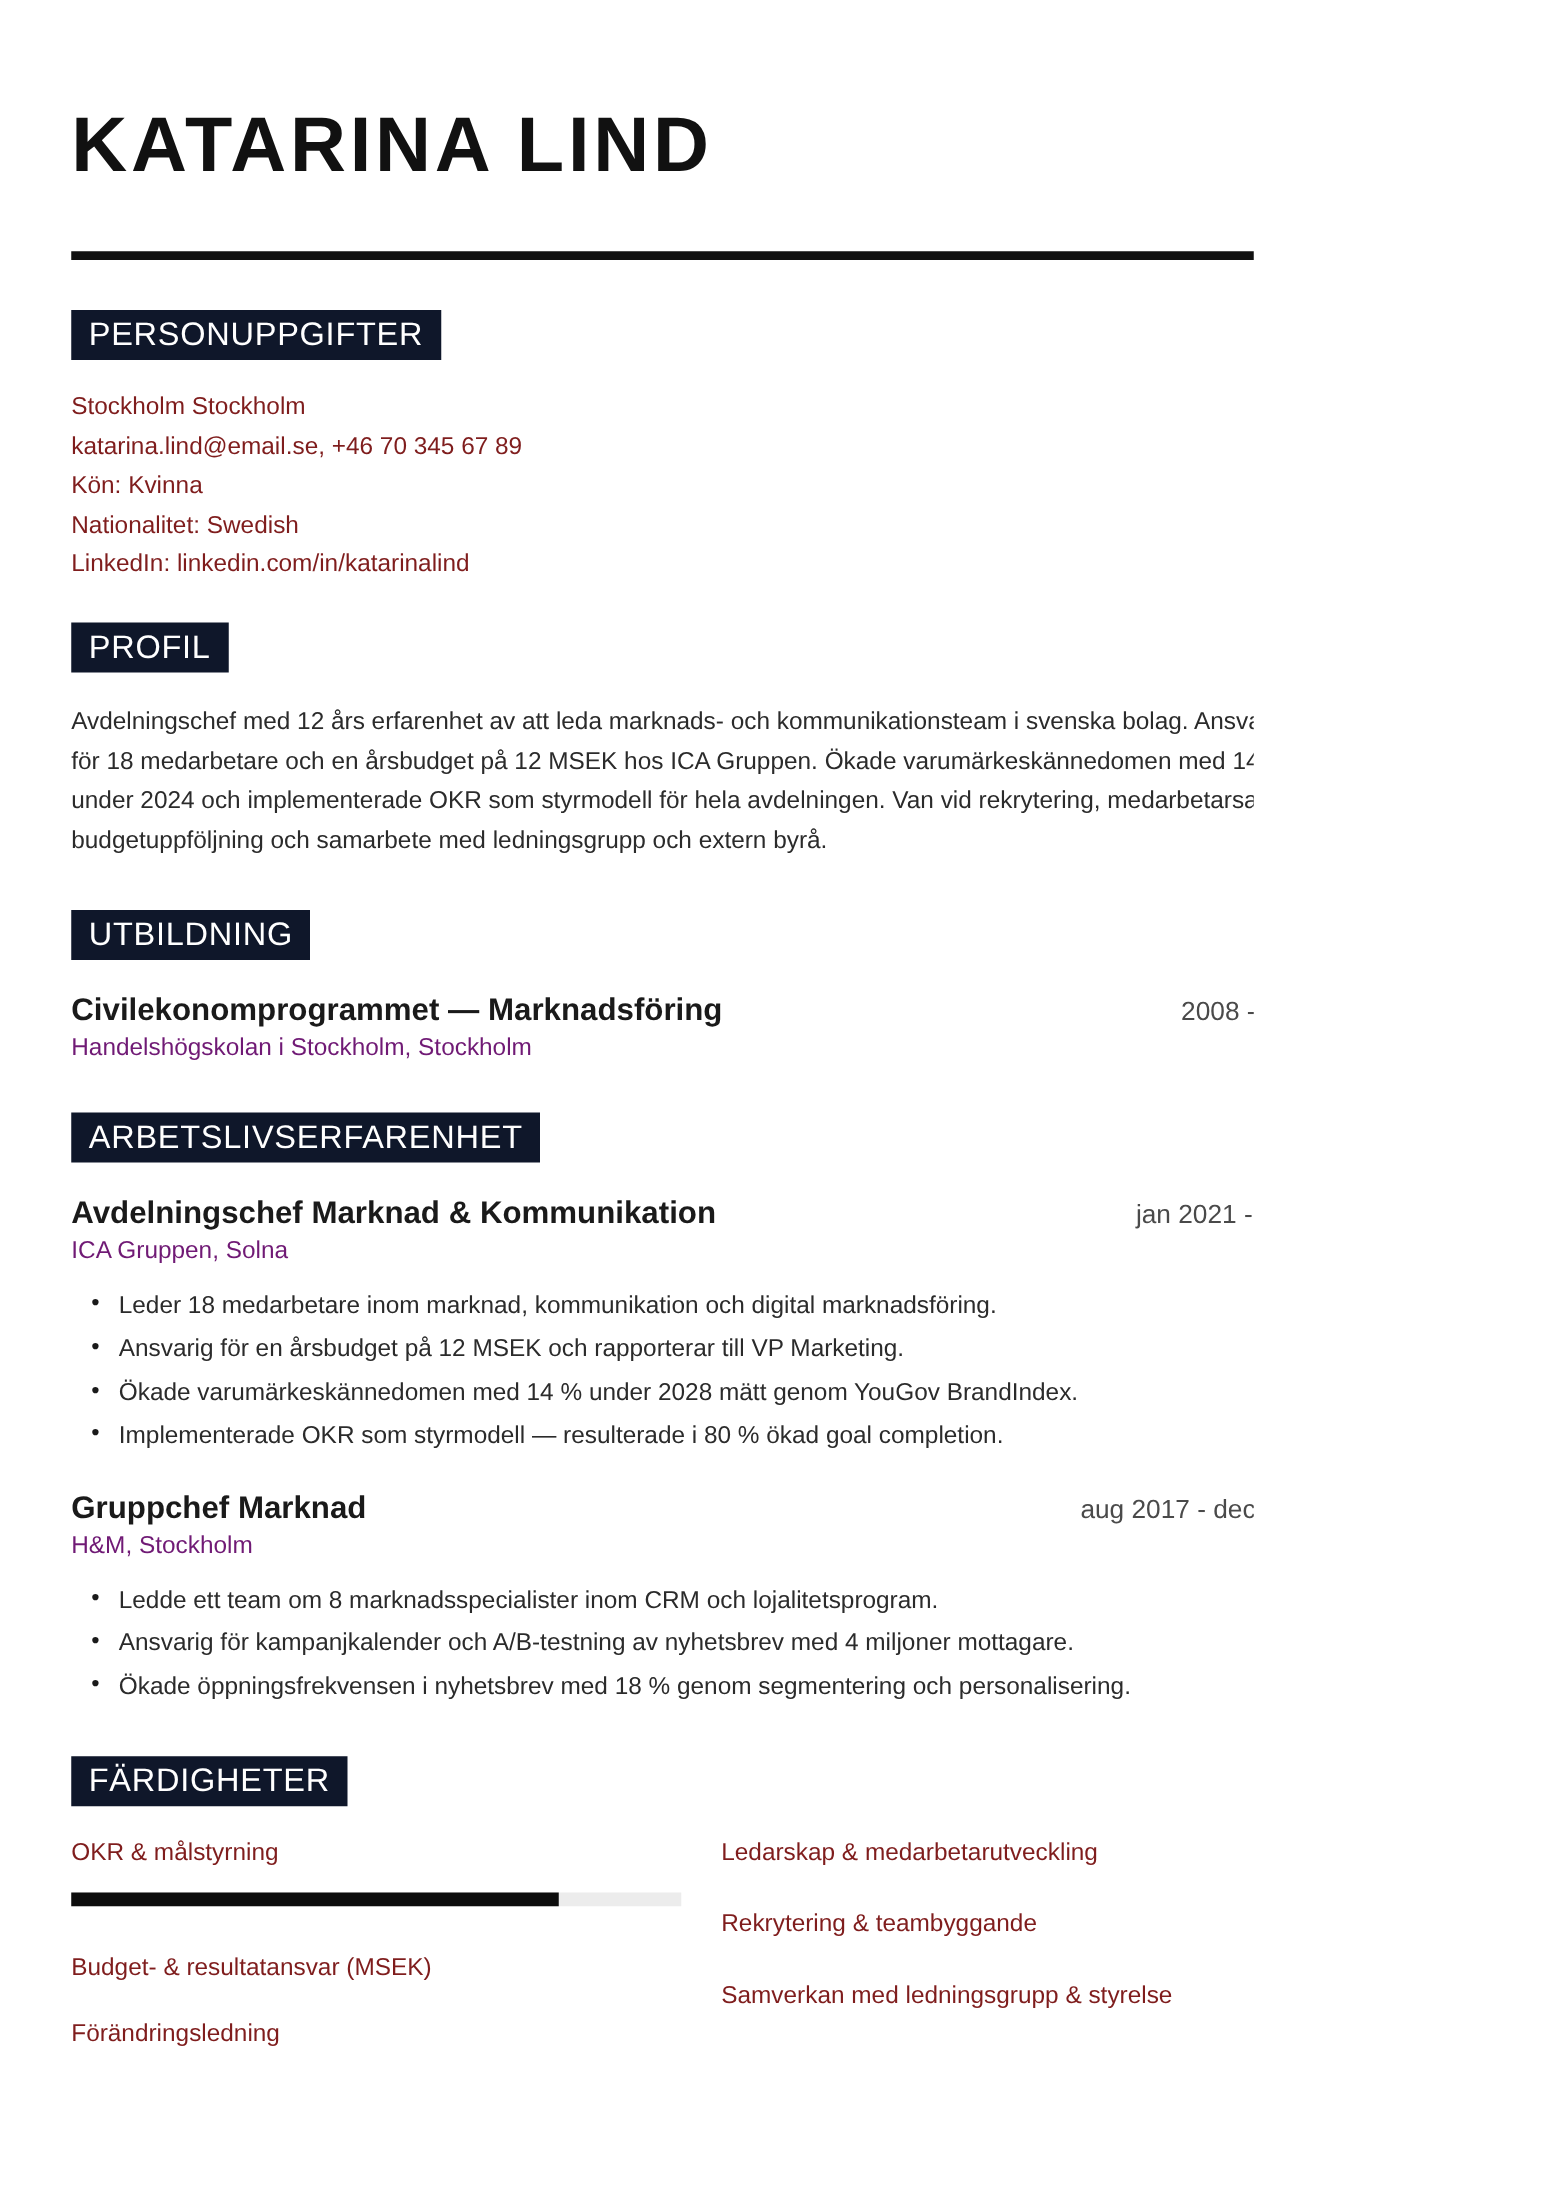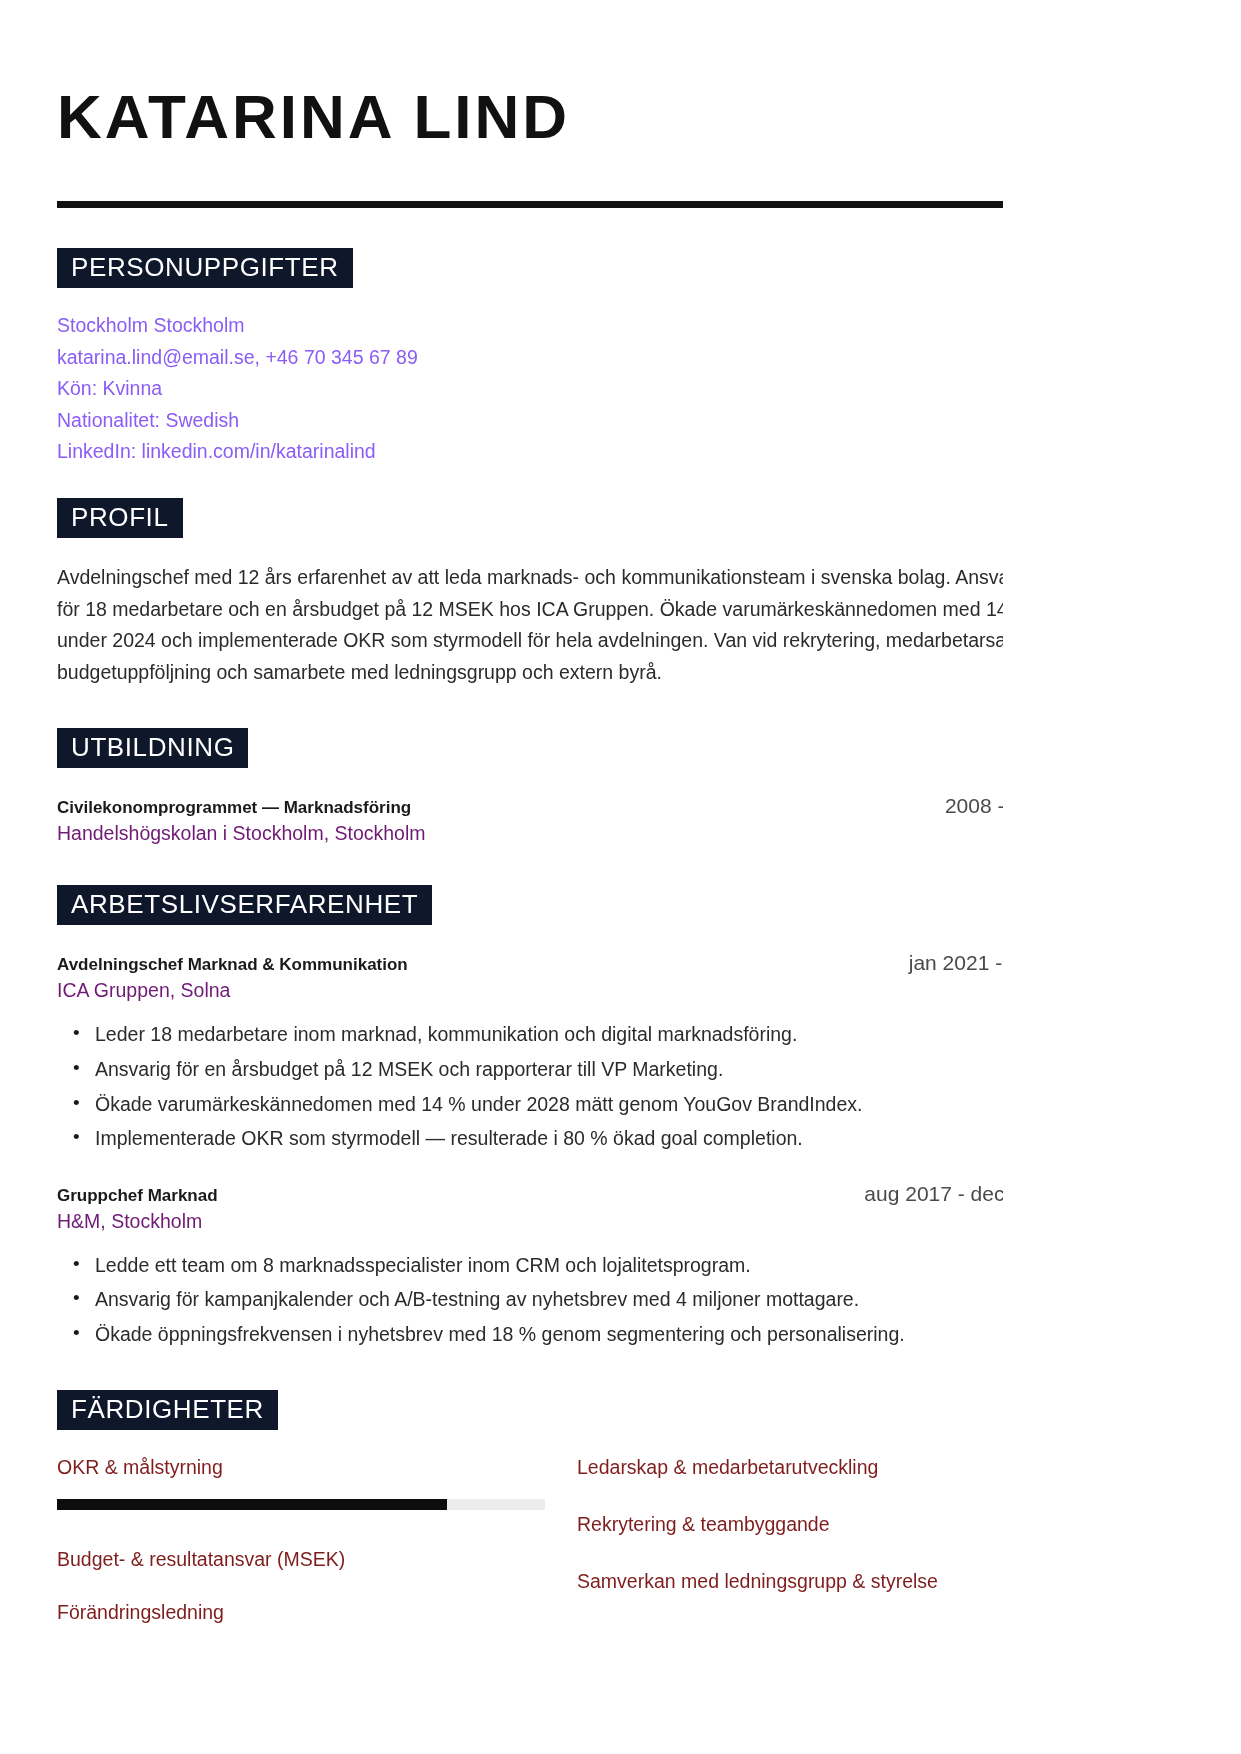--- a/index.html
+++ b/index.html
@@ -55,21 +55,21 @@
     padding: 6px 14px 8px 14px;
     line-height: 1.0;
   }
   .sec-wrap { margin-top: 40px; }
 
   
   .contact {
     margin-top: 22px;
     font-size: 19.5px;
     line-height: 1.62;
-    color: #8b5cf6;
+    color: #7f1d1d;
   }
   .contact div { white-space: nowrap; }
 
   
   .profile {
     margin-top: 24px;
     font-size: 19.5px;
     line-height: 1.62;
     color: #2b2b2b;
     width: 1000px;
@@ -77,21 +77,21 @@
 
   
   .entry { margin-top: 26px; }
   .entry-top {
     display: flex;
     justify-content: space-between;
     align-items: baseline;
     width: 1000px;
   }
   .entry-title {
-    font-size: 17px;
+    font-size: 25px;
     font-weight: 700;
     color: #1a1a1a;
   }
   .entry-date {
     font-size: 21px;
     color: #4a4a4a;
     white-space: nowrap;
     text-align: right;
   }
   .entry-sub {

